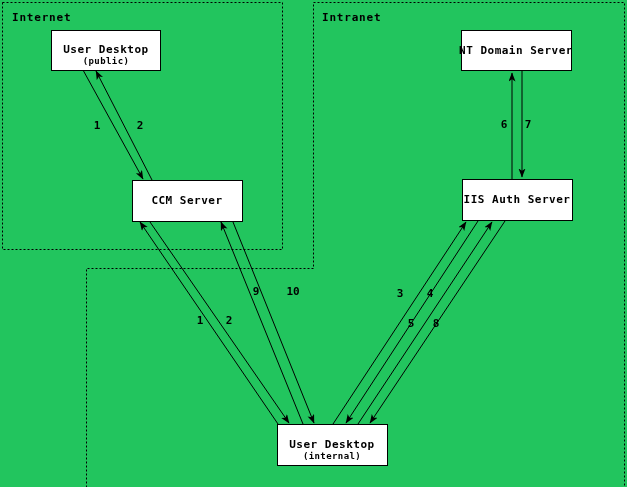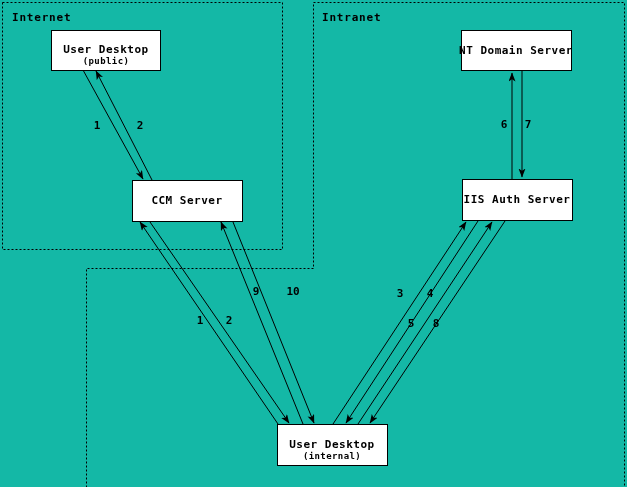--- a/index.html
+++ b/index.html
@@ -4,21 +4,21 @@
 <style>
   html, body {
     margin: 0;
     padding: 0;
     background: #ffffff;
   }
   .canvas-wrap {
     position: relative;
     width: 627px;
     height: 487px;
-    background: #14b8a6;
+    background: #22c55e;
     overflow: hidden;
   }
   svg {
     display: block;
     font-family: "DejaVu Sans Mono", "Liberation Mono", monospace;
   }
   .node-box {
     fill: #ffffff;
     stroke: #000000;
     stroke-width: 1;

